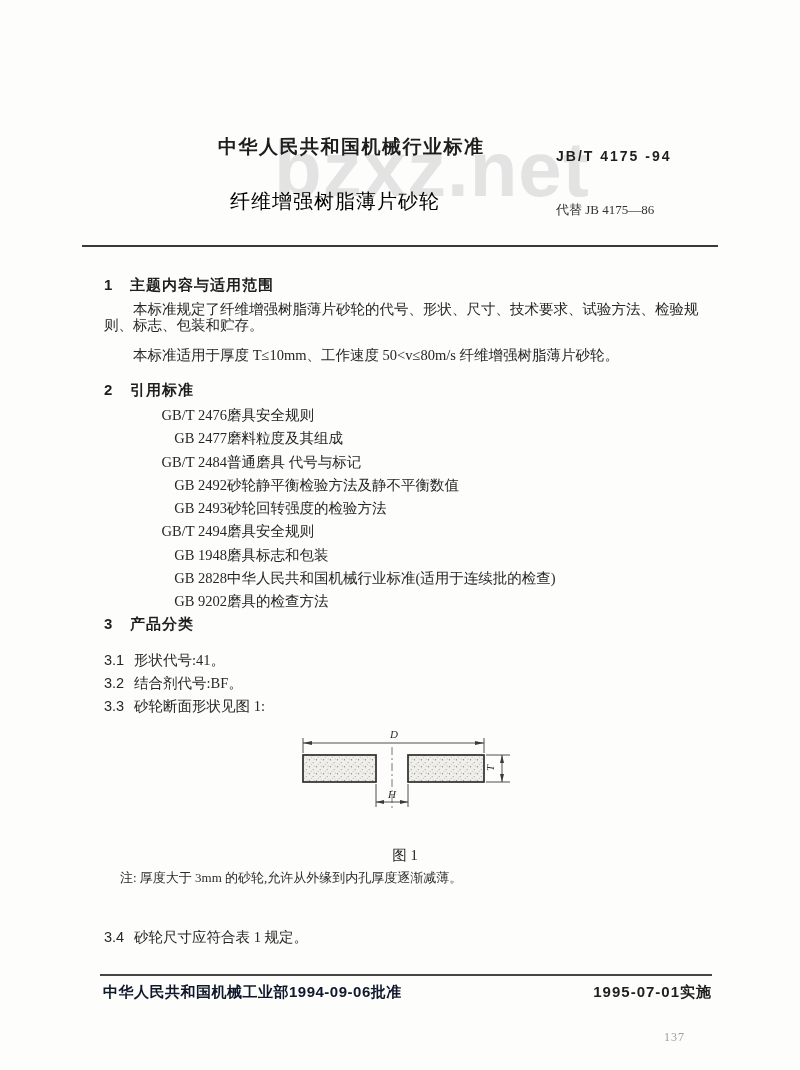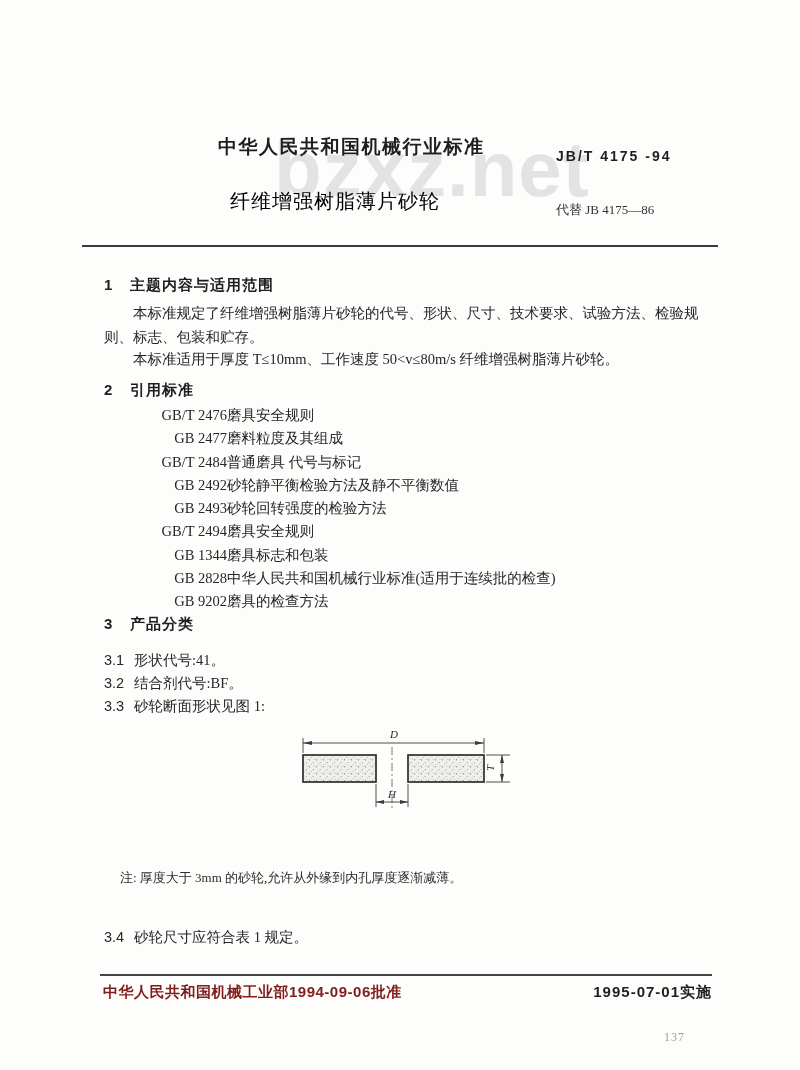--- a/index.html
+++ b/index.html
@@ -46,21 +46,21 @@
   }
   .sec-heading {
     position:absolute; left:104px;
     font-family:"Liberation Sans", sans-serif;
     font-weight:bold; font-size:15px; color:#1e1e1e;
     letter-spacing:1px;
   }
   .sec-heading .sec-no { display:inline-block; width:26px; }
   .body-par {
     position:absolute; left:104px; width:612px;
-    font-size:14.5px; line-height:24px; text-indent:2em; color:#262626;
+    font-size:14.5px; line-height:16px; text-indent:2em; color:#262626;
   }
   .ref-list { position:absolute; left:133px; top:404px; font-size:14.5px; color:#262626; }
   .ref-row { height:23.3px; line-height:23.3px; white-space:nowrap; }
   .ref-code { display:inline-block; width:94px;text-align:right; }
   .s3-list { position:absolute; left:104px; top:649px; font-size:14.5px; color:#262626; }
   .s3-row { height:23px; line-height:23px; white-space:nowrap; }
   .s3-num { display:inline-block; width:30px; font-family:"Liberation Sans", sans-serif; }
   .figure-svg { position:absolute; left:280px; top:723px; z-index:1; }
   .fig-caption {
     position:absolute; left:105px; top:846px; width:600px;
@@ -75,21 +75,21 @@
     font-size:14.5px; color:#262626; white-space:nowrap;
   }
   .item-34 .s3-num { width:30px; }
   .ftr-rule {
     position:absolute; left:100px; top:974px; width:612px; height:2px;
     background:#464646;
   }
   .ftr-approval {
     position:absolute; left:103px; top:983px;
     font-family:"Liberation Sans", sans-serif;
-    font-weight:bold; font-size:15px; color:#7f1d1d; letter-spacing:0.5px;
+    font-weight:bold; font-size:15px; color:#0f172a; letter-spacing:0.5px;
   }
   .ftr-impl {
     position:absolute; right:88px; top:983px;
     font-family:"Liberation Sans", sans-serif;
     font-weight:bold; font-size:15px; color:#1e1e1e; letter-spacing:1px;
   }
   .page-num {
     position:absolute; left:664px; top:1030px;
     font-size:12px; color:#9d9d9d; letter-spacing:1px;
   }
@@ -116,21 +116,21 @@
   <div class="sec-heading" style="top:381px;">
     <span class="sec-no">2</span><span>引用标准</span>
   </div>
   <div class="ref-list">
     <div class="ref-row"><span class="ref-code">GB/T 2476</span><span>磨具安全规则</span></div>
     <div class="ref-row"><span class="ref-code">GB 2477</span><span>磨料粒度及其组成</span></div>
     <div class="ref-row"><span class="ref-code">GB/T 2484</span><span>普通磨具  代号与标记</span></div>
     <div class="ref-row"><span class="ref-code">GB 2492</span><span>砂轮静平衡检验方法及静不平衡数值</span></div>
     <div class="ref-row"><span class="ref-code">GB 2493</span><span>砂轮回转强度的检验方法</span></div>
     <div class="ref-row"><span class="ref-code">GB/T 2494</span><span>磨具安全规则</span></div>
-    <div class="ref-row"><span class="ref-code">GB 1344</span><span>磨具标志和包装</span></div>
+    <div class="ref-row"><span class="ref-code">GB 1948</span><span>磨具标志和包装</span></div>
     <div class="ref-row"><span class="ref-code">GB 2828</span><span>中华人民共和国机械行业标准(适用于连续批的检查)</span></div>
     <div class="ref-row"><span class="ref-code">GB 9202</span><span>磨具的检查方法</span></div>
   </div>
 
   <div class="sec-heading" style="top:615px;">
     <span class="sec-no">3</span><span>产品分类</span>
   </div>
   <div class="s3-list">
     <div class="s3-row"><span class="s3-num">3.1</span><span>形状代号:41。</span></div>
     <div class="s3-row"><span class="s3-num">3.2</span><span>结合剂代号:BF。</span></div>
@@ -176,20 +176,21 @@
     <g stroke="#3a3a3a" stroke-width="0.9">
       <line x1="206" y1="32" x2="230" y2="32"></line>
       <line x1="206" y1="59" x2="230" y2="59"></line>
       <line x1="222" y1="32" x2="222" y2="59"></line>
     </g>
     <polygon points="222,32 220,40 224,40" fill="#3a3a3a"></polygon>
     <polygon points="222,59 220,51 224,51" fill="#3a3a3a"></polygon>
     <text x="214" y="45" class="dim-label" transform="rotate(-90 214 45)" text-anchor="middle">T</text>
   </svg>
 
+  <div class="fig-caption">图 1</div>
   <div class="fig-note">注: 厚度大于 3mm 的砂轮,允许从外缘到内孔厚度逐渐减薄。</div>
 
   <div class="item-34">
     <span class="s3-num">3.4</span><span>砂轮尺寸应符合表 1 规定。</span>
   </div>
 
   <div class="ftr-rule"></div>
   <div class="ftr-approval">中华人民共和国机械工业部1994-09-06批准</div>
   <div class="ftr-impl">1995-07-01实施</div>
   <div class="page-num">137</div>

